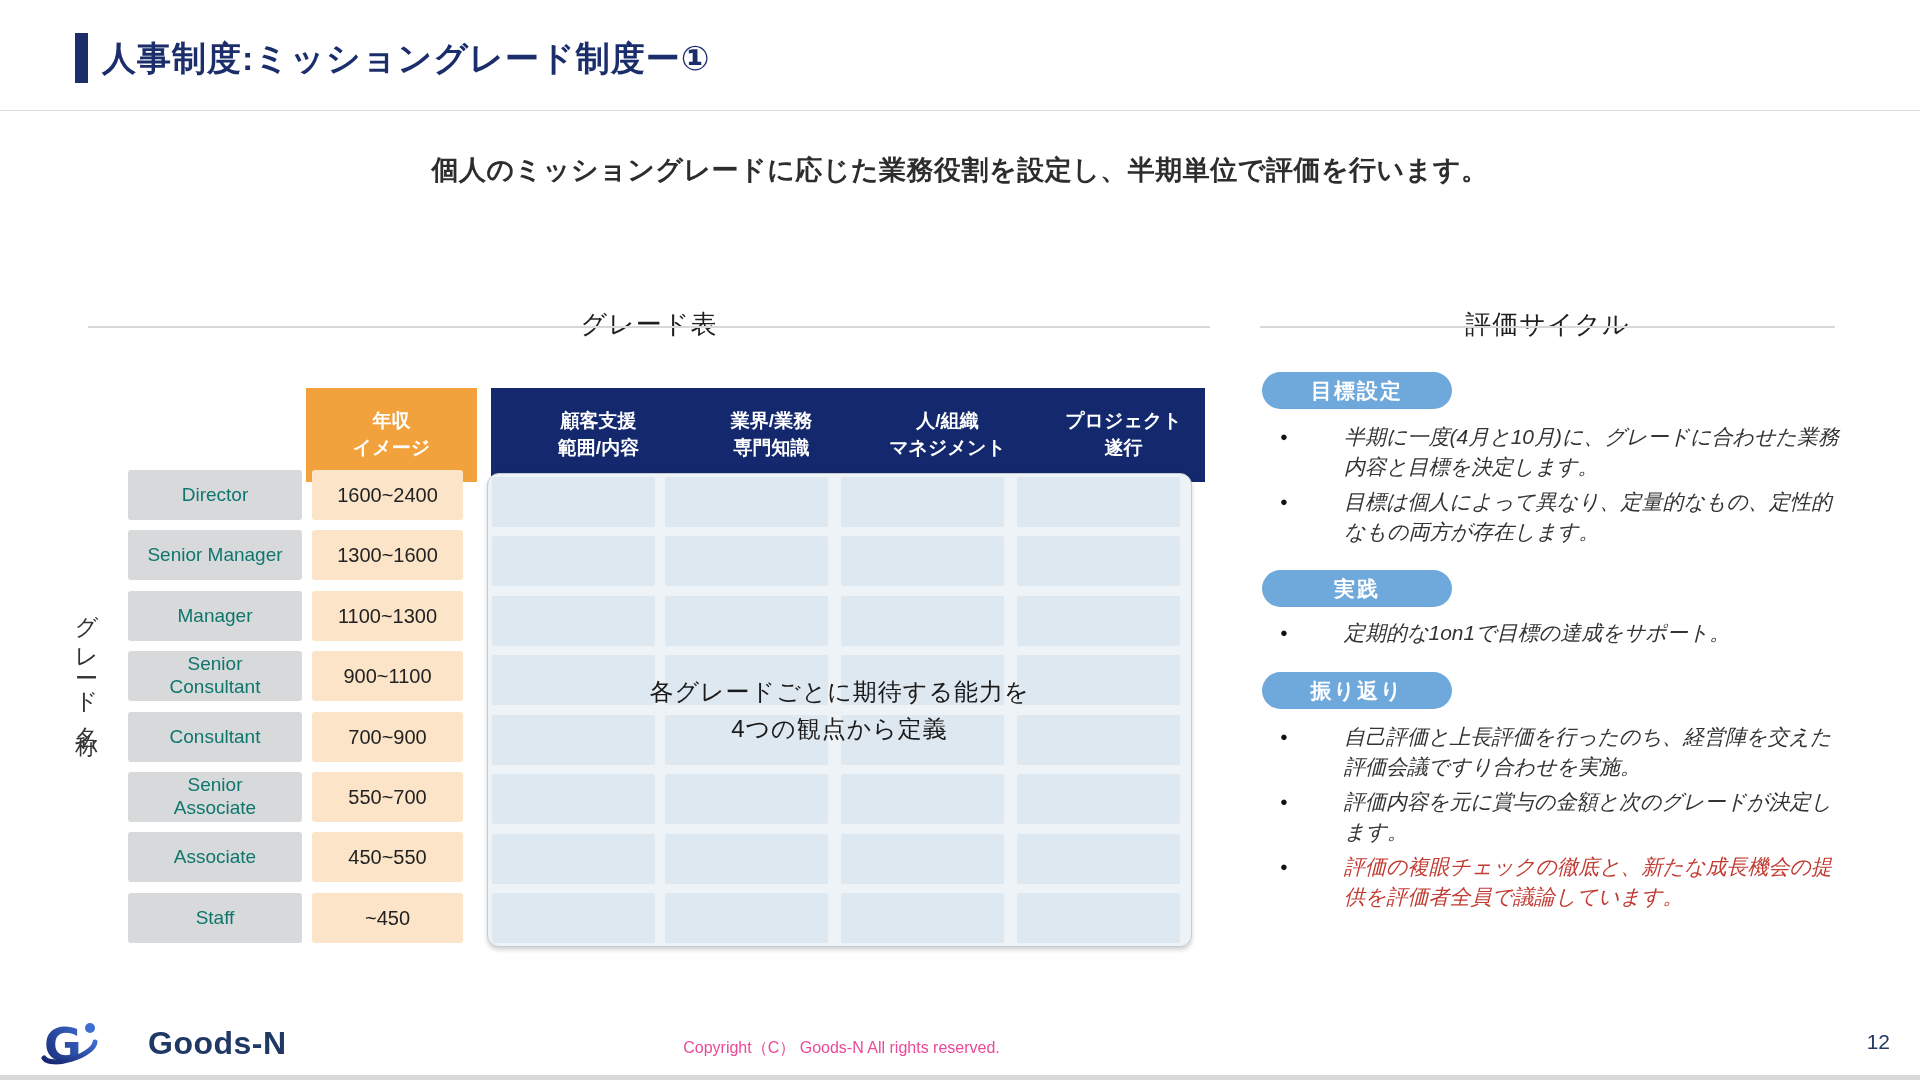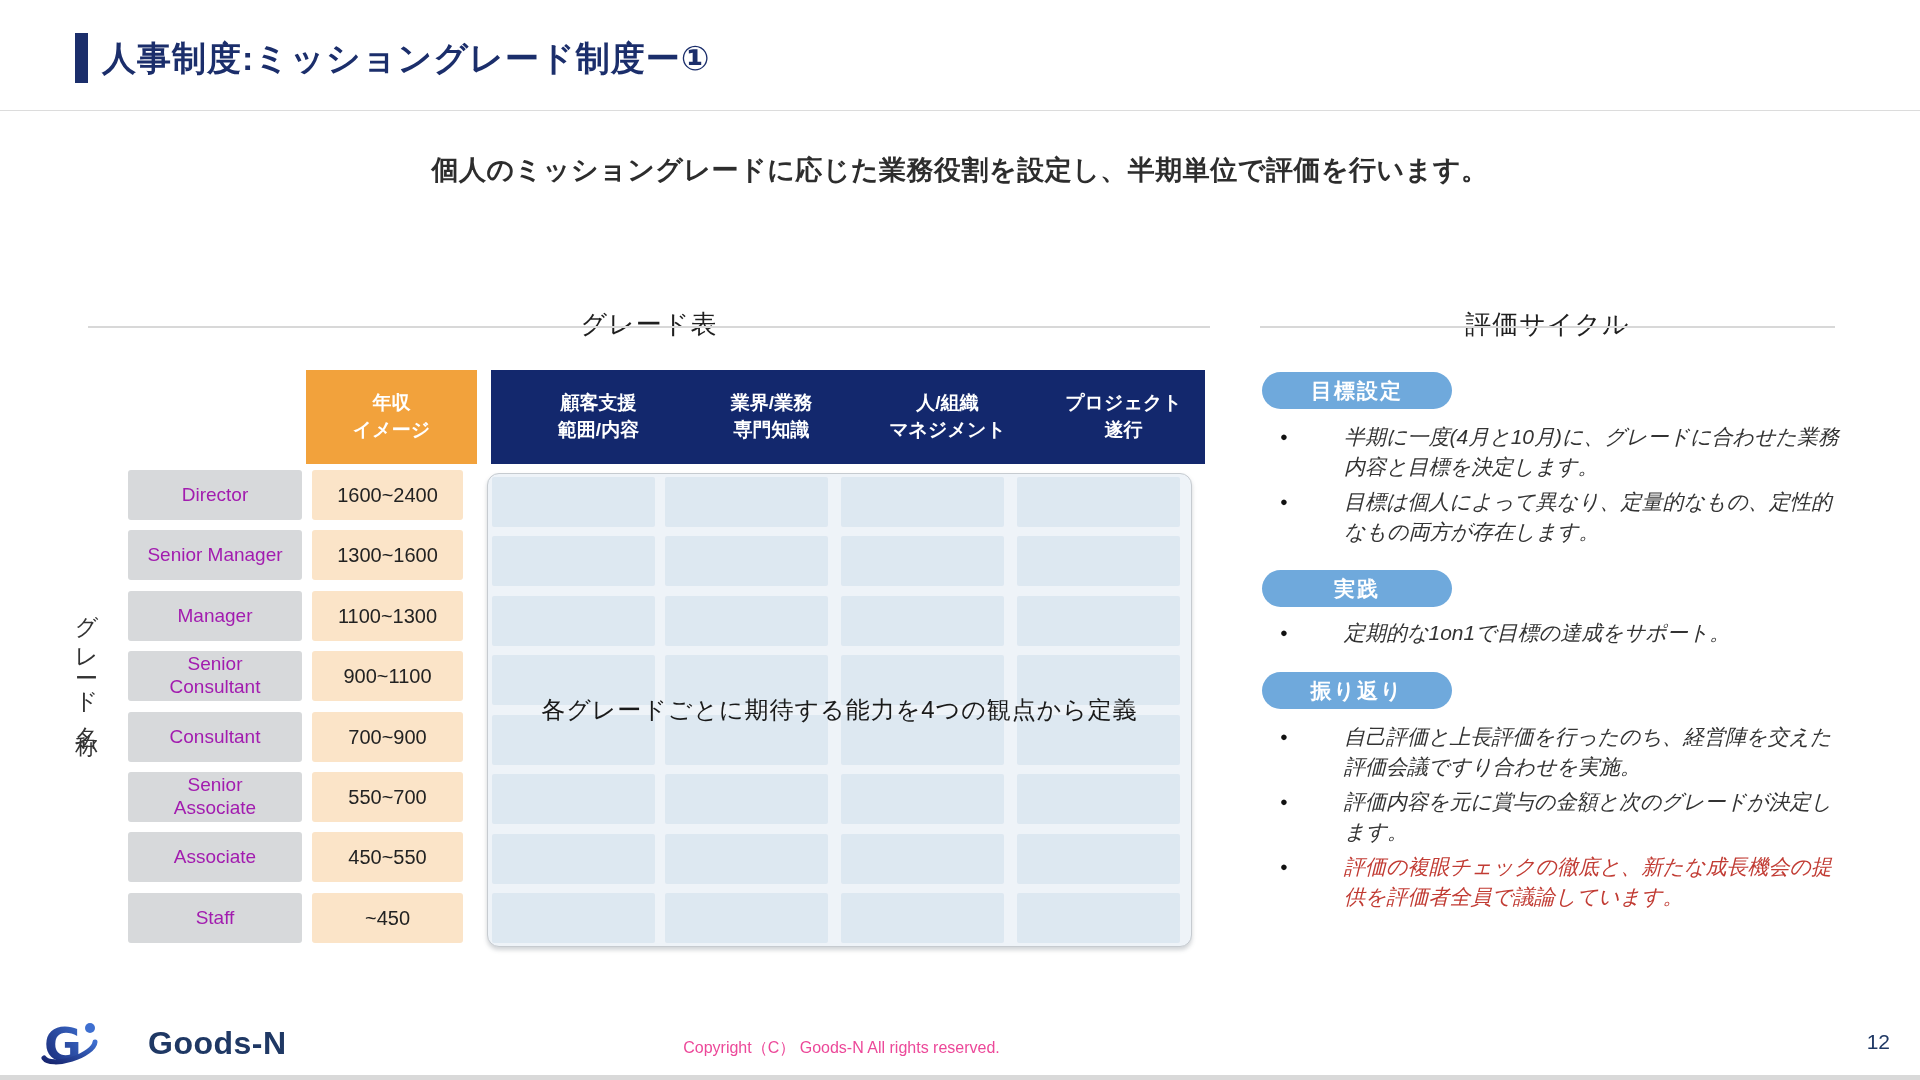--- a/index.html
+++ b/index.html
@@ -16,37 +16,37 @@
   
   .sec-heading{position:absolute;font-size:26px;font-weight:normal;color:#1f1f1f;text-align:center;letter-spacing:1px;margin-top:24px;}
   .sec-heading.left{left:88px;width:1122px;top:283px;}
   .sec-heading.right{left:1260px;width:575px;top:283px;}
   .sec-rule{position:absolute;top:326px;height:0;border-top:2px solid #d8d8d8;}
   .sec-rule.left{left:88px;width:1122px;}
   .sec-rule.right{left:1260px;width:575px;}
 
   
   .table-area{position:absolute;inset:0;}
-  .hdr{position:absolute;top:370px;height:94px;display:flex;flex-direction:column;align-items:center;justify-content:center;color:#ffffff;font-weight:bold;font-size:19px;line-height:1.4;text-align:center;}
+  .hdr{position:absolute;top:388px;height:94px;display:flex;flex-direction:column;align-items:center;justify-content:center;color:#ffffff;font-weight:bold;font-size:19px;line-height:1.4;text-align:center;}
   .hdr.orange{background:#F2A23C;}
   .hdr.navy{background:#13286D;padding-left:26px;}
 
   .grade-row{position:absolute;left:0;width:1210px;height:50px;}
   .grade-label{position:absolute;left:128px;width:174px;height:50px;background:#D7D9DB;border-radius:3px;
-    display:flex;align-items:center;justify-content:center;font-size:19px;color:#a21caf;text-align:center;white-space:pre-line;line-height:1.2;}
+    display:flex;align-items:center;justify-content:center;font-size:19px;color:#0f766e;text-align:center;white-space:pre-line;line-height:1.2;}
   .grade-salary{position:absolute;left:312px;width:151px;height:50px;background:#FBE4C8;border-radius:3px;
     display:flex;align-items:center;justify-content:center;font-size:20px;color:#222;}
 
   .side-label{position:absolute;left:72px;top:598px;height:225px;writing-mode:vertical-rl;text-orientation:mixed;
     font-size:23px;color:#333;letter-spacing:8px;display:flex;align-items:center;}
 
   .capability-grid{position:absolute;left:487px;top:473px;width:703px;height:472px;background:#EEF3F8;
     border:1px solid #C6CBD0;border-radius:12px;box-shadow:0 3px 4px rgba(90,100,110,0.28);}
   .grid-cell{position:absolute;width:163px;height:50px;background:#DDE8F1;border-radius:2px;}
-  .grid-note{position:absolute;inset:0;display:flex;flex-direction:row;align-items:center;justify-content:center;
+  .grid-note{position:absolute;inset:0;display:flex;flex-direction:column;align-items:center;justify-content:center;
     font-size:24px;color:#1a1a1a;line-height:1.55;letter-spacing:1px;}
 
   
   .pill{position:absolute;left:1262px;width:190px;height:37px;background:#6FA9DC;border-radius:19px;
     display:flex;align-items:center;justify-content:center;color:#ffffff;font-weight:bold;font-size:21px;letter-spacing:2px;}
   .bullets{position:absolute;left:1280px;width:575px;}
   .bullet{display:flex;margin-bottom:4px;}
   .bullet .dot{width:20px;font-size:13px;color:#111;line-height:30px;flex:0 0 20px;}
   .bullet .btext{margin-left:44px;font-size:21px;color:#333;line-height:1.45;width:505px;font-style:italic;}
   .bullet.red .dot{color:#111;}

